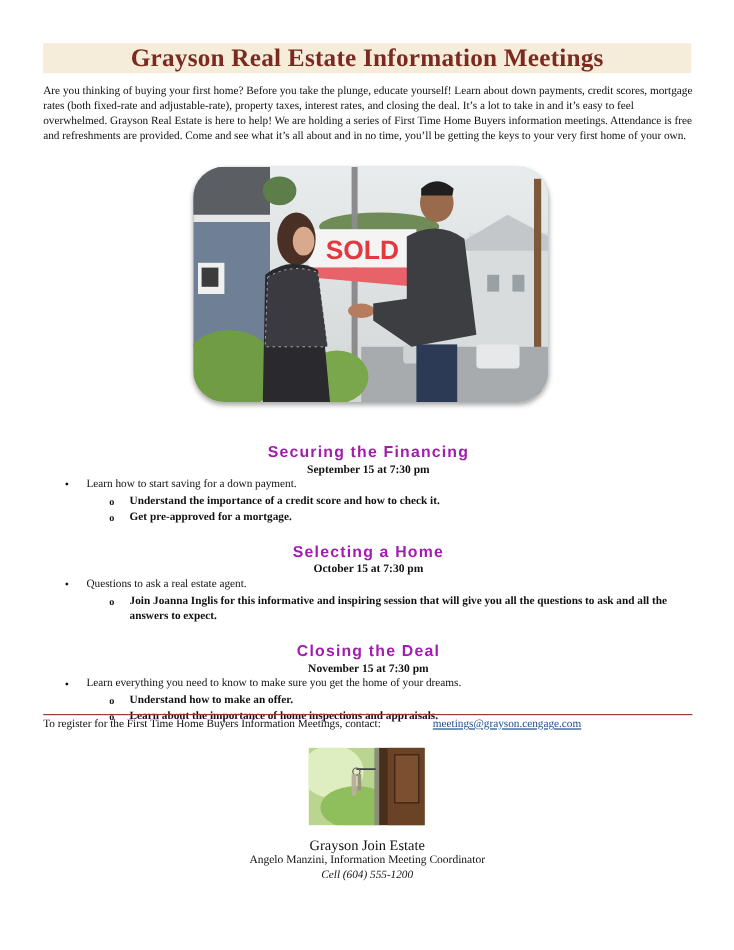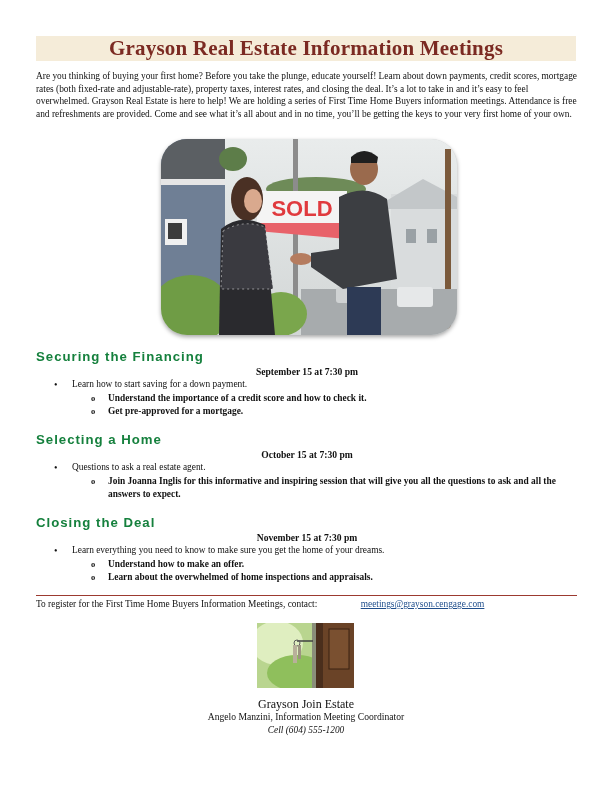--- a/index.html
+++ b/index.html
@@ -3,21 +3,21 @@
 <meta charset="utf-8">
 <style>
   html, body { margin: 0; padding: 0; background: #ffffff; }
   body { width: 612px; height: 792px; position: relative; overflow: hidden; font-family: "Liberation Serif", serif; color: #111; }
   .title-bar { position: absolute; left: 36px; top: 36px; width: 540px; height: 25px; background: #f5ecd9; display: flex; align-items: center; justify-content: center; }
   .title-bar h1 { margin: 12px; font-family: "Liberation Serif", serif; font-size: 21px; font-weight: bold; color: #7b2a22; letter-spacing: 0.2px; }
   .intro { position: absolute; left: 36px; top: 70px; width: 542px; font-size: 9.4px; line-height: 12.6px; text-align: left; }
   .hero { position: absolute; left: 161px; top: 139px; width: 296px; height: 196px; border-radius: 26px; overflow: hidden; box-shadow: 0 2px 4px rgba(0,0,0,0.35); background: #cfd3d4; }
   .hero svg { display: block; }
   .section { position: absolute; left: 36px; width: 542px; }
-  .sec-head { text-align: left; font-family: "Liberation Sans", sans-serif; font-weight: bold; font-size: 13.2px; color: #15803d; letter-spacing: 1px; line-height: 16px; }
+  .sec-head { text-align: center; font-family: "Liberation Sans", sans-serif; font-weight: bold; font-size: 13.2px; color: #a21caf; letter-spacing: 1px; line-height: 16px; margin-top: 20px; }
   .sec-date { text-align: center; font-weight: bold; font-size: 9.6px; line-height: 13px; }
   ul.l1 { list-style: none; margin: 0; padding: 0; font-size: 9.4px; line-height: 13.5px; }
   ul.l1 > li { position: relative; padding-left: 36px; }
   ul.l1 > li::before { content: "•"; position: absolute; left: 18px; top: 0; font-size: 10px; }
   ul.l2 { list-style: none; margin: 0; padding: 0; }
   ul.l2 > li { position: relative; padding-left: 36px; margin-left: 0; font-weight: bold; }
   ul.l2 > li::before { content: "o"; position: absolute; left: 19px; top: 0; font-size: 8.5px; }
   .rule { position: absolute; left: 36px; top: 595px; width: 541px; height: 0; border-top: 1px solid #9c3a30; }
   .register { position: absolute; left: 36px; top: 598px; font-size: 9.4px; line-height: 12px; }
   .register a { color: #1f4e8c; text-decoration: underline; padding-left: 41px; }
@@ -113,21 +113,21 @@
   </ul>
 </div>
 
 <div class="section" style="top:515px;">
   <div class="sec-head">Closing the Deal</div>
   <div class="sec-date">November 15 at 7:30 pm</div>
   <ul class="l1">
     <li><span>Learn everything you need to know to make sure you get the home of your dreams.</span>
       <ul class="l2">
         <li>Understand how to make an offer.</li>
-        <li>Learn about the overwhelmed of home inspections and appraisals.</li>
+        <li>Learn about the importance of home inspections and appraisals.</li>
       </ul>
     </li>
   </ul>
 </div>
 
 <div class="rule"></div>
 
 <div class="register">
   <span>To register for the First Time Home Buyers Information Meetings, contact: </span><a>meetings@grayson.cengage.com</a>
 </div>

